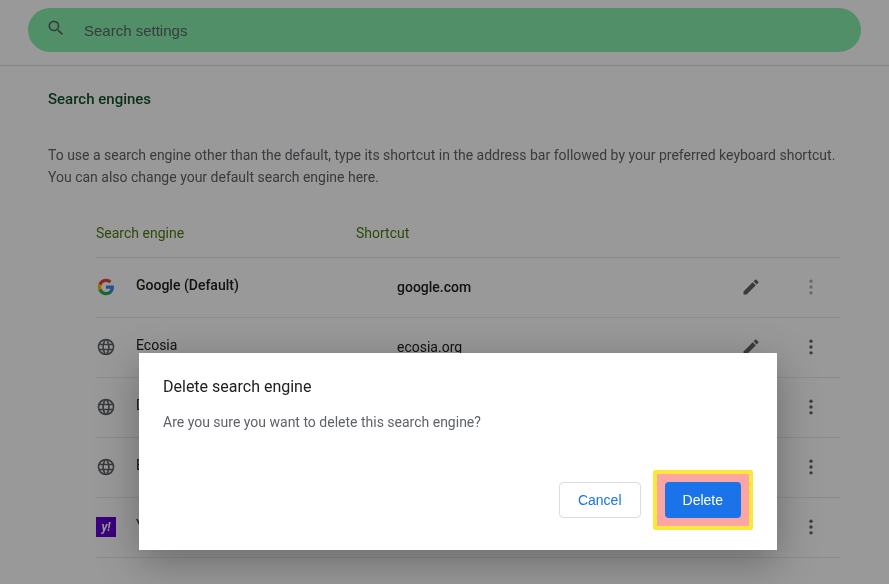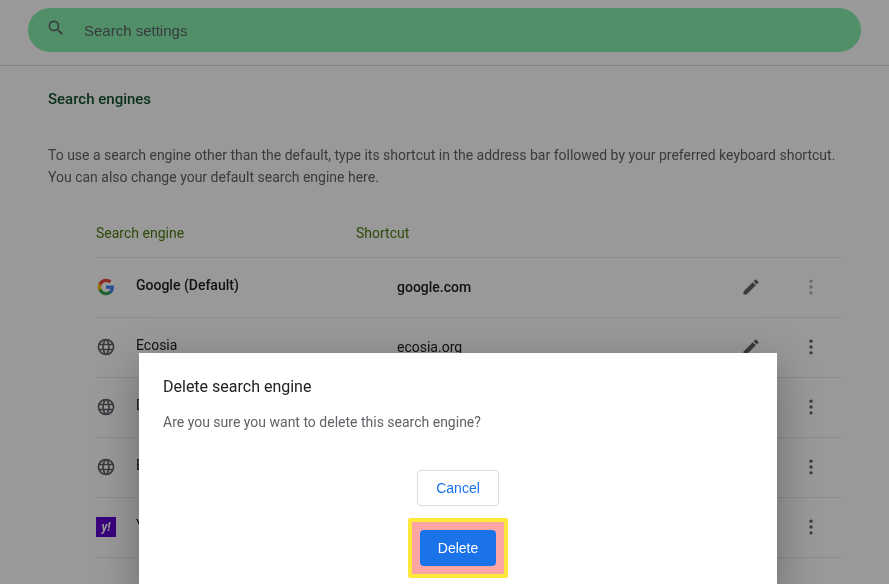--- a/index.html
+++ b/index.html
@@ -112,21 +112,20 @@
     .dialog-message {
       font-size: 14px;
       color: #5f6368;
       margin-bottom: 40px;
     }
     .dialog-actions {
       display: flex;
       justify-content: flex-end;
       gap: 12px;
       align-items: center;
-      flex-direction: column;
     }
     .btn {
       height: 36px;
       padding: 0 18px;
       border-radius: 4px;
       font-size: 14px;
       font-weight: 500;
       cursor: pointer;
       display: flex;
       align-items: center;

